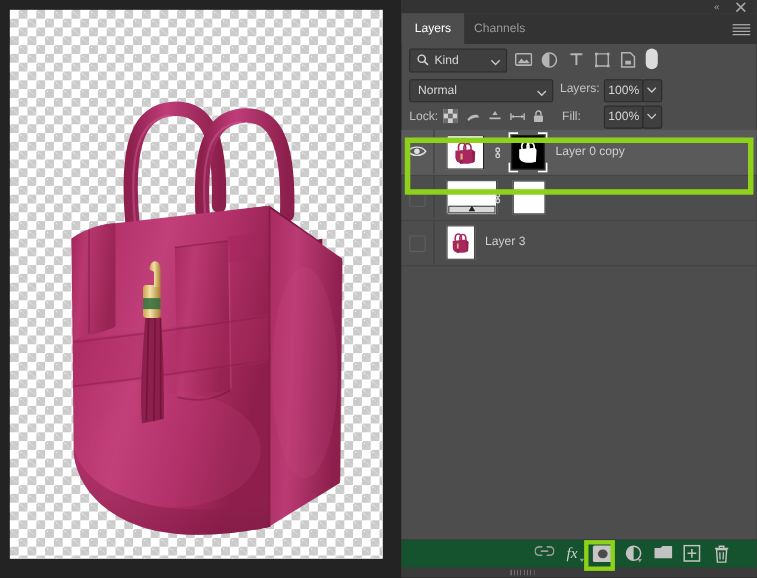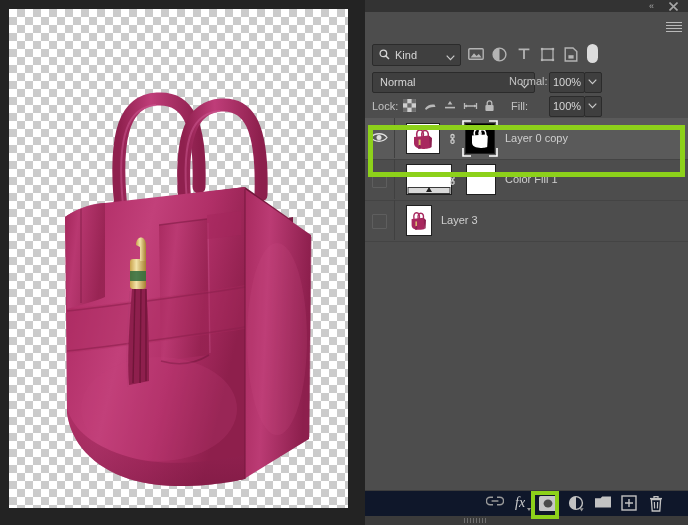--- a/index.html
+++ b/index.html
@@ -85,21 +85,21 @@
   #f-smart{left:199px;}
   .filter-toggle{
     position:absolute;left:222px;top:4px;width:11px;height:19px;
     background:#dcdcdc;border-radius:6px;cursor:default;
   }
 
   
   .blend-row{position:absolute;left:0;top:70px;width:323px;height:24px;}
   .blend-select{
     position:absolute;left:7px;top:2px;width:129px;height:19px;
-    background:#3f3f3f;border:1px solid #2b2b2b;border-radius:2px;padding-left:32px;
+    background:#3f3f3f;border:1px solid #2b2b2b;border-radius:2px;
   }
   .blend-label{position:absolute;left:7px;top:0;line-height:19px;font-size:11px;color:#d6d6d6;}
   .blend-caret{position:absolute;right:5px;top:6px;}
   .opacity-label{position:absolute;left:144px;top:2px;line-height:19px;font-size:11px;color:#c2c2c2;}
   .opacity-box{
     position:absolute;left:184px;top:2px;width:34px;height:19px;
     background:#3f3f3f;border:1px solid #2b2b2b;border-radius:2px;
     line-height:19px;text-align:center;font-size:11px;color:#d6d6d6;
   }
   .opacity-caret-box{
@@ -173,21 +173,21 @@
   .hl{
     position:absolute;border:5px solid #8dd11a;box-sizing:border-box;z-index:30;
     pointer-events:none;
   }
   #hl-layer{left:368px;top:125px;width:317px;height:52px;}
   #hl-btn{left:531px;top:491px;width:28px;height:28px;border-width:4px;}
 
   
   #panel-bottom{
     position:absolute;left:0;top:490px;width:323px;height:26px;
-    background:#0f172a;border-top:1px solid #3d3d3d;
+    background:#14532d;border-top:1px solid #3d3d3d;
   }
   .bbtn{
     position:absolute;top:4px;width:20px;height:18px;cursor:default;color:#bdbdbd;
   }
   #b-link{left:120px;}
   #b-fx{left:148px;}
   #b-mask{left:173px;}
   #b-adjust{left:202px;}
   #b-group{left:228px;}
   #b-new{left:254px;}
@@ -301,20 +301,24 @@
   <div id="panel">
 
     <div class="panel-topbar"></div>
     <div class="collapse-icon">«</div>
     <div class="close-x">
       <svg width="9" height="9" viewBox="0 0 9 9">
           <path d="M0.5 0.5 L8.5 8.5 M8.5 0.5 L0.5 8.5" stroke="#a6a6a6" stroke-width="1.6"></path>
         </svg>
     </div>
 
+    <div class="tabstrip">
+      <div class="tab active" id="tab-layers">Layers</div>
+      <div class="tab" id="tab-channels">Channels</div>
+    </div>
     <div class="panel-menu">
       <span></span>
         <span></span>
         <span></span>
         <span></span>
     </div>
 
     <div class="filter-row">
       <div class="kind-select">
         <span class="kind-search">
@@ -368,21 +372,21 @@
 
     <div class="blend-row">
       <div class="blend-select">
         <span class="blend-label">Normal</span>
         <span class="blend-caret">
           <svg width="9" height="6" viewBox="0 0 9 6">
               <path d="M0.7 0.7 L4.5 4.6 L8.3 0.7" fill="none" stroke="#c9c9c9" stroke-width="1.2"></path>
             </svg>
         </span>
       </div>
-      <span class="opacity-label">Normal:</span>
+      <span class="opacity-label">Layers:</span>
       <div class="opacity-box">100%</div>
       <div class="opacity-caret-box">
         <svg width="9" height="6" viewBox="0 0 9 6">
             <path d="M0.7 0.7 L4.5 4.6 L8.3 0.7" fill="none" stroke="#c9c9c9" stroke-width="1.2"></path>
           </svg>
       </div>
     </div>
 
     <div class="lock-row">
       <span class="lock-label">Lock:</span>
@@ -493,21 +497,20 @@
         <span class="link-icon">
           <svg width="11" height="14" viewBox="0 0 11 14">
             <path d="M4 3.2 A2.2 2.2 0 0 1 7 3.2 L7 5.4 A2.2 2.2 0 0 1 4 5.4 Z" fill="none" stroke="#cfcfcf" stroke-width="1.2"></path>
             <path d="M4 8.4 A2.2 2.2 0 0 1 7 8.4 L7 10.6 A2.2 2.2 0 0 1 4 10.6 Z" fill="none" stroke="#cfcfcf" stroke-width="1.2"></path>
             <path d="M5.5 5.6 L5.5 8.4" stroke="#cfcfcf" stroke-width="1.2"></path>
           </svg>
         </span>
 
         <div class="thumb thumb-mask" style="left:101px;background:#fff;"></div>
 
-        <span class="layer-name" style="left:140px;">Color Fill 1</span>
       </div>
 
       <div class="layer-row" style="top:82px;">
         <div class="eye-cell">
           <span class="eye-empty"></span>
         </div>
 
         <div class="thumb" style="left:41px;width:26px;height:31px;">
           <svg width="24" height="29" viewBox="0 0 24 29" style="display:block;background:#fff">
             <path d="M7,13 C6.2,8.6 7.6,6.8 9.6,6.8 C11.6,6.8 13,8.6 12.4,13" fill="none" stroke="#a8275e" stroke-width="1.4"></path>

